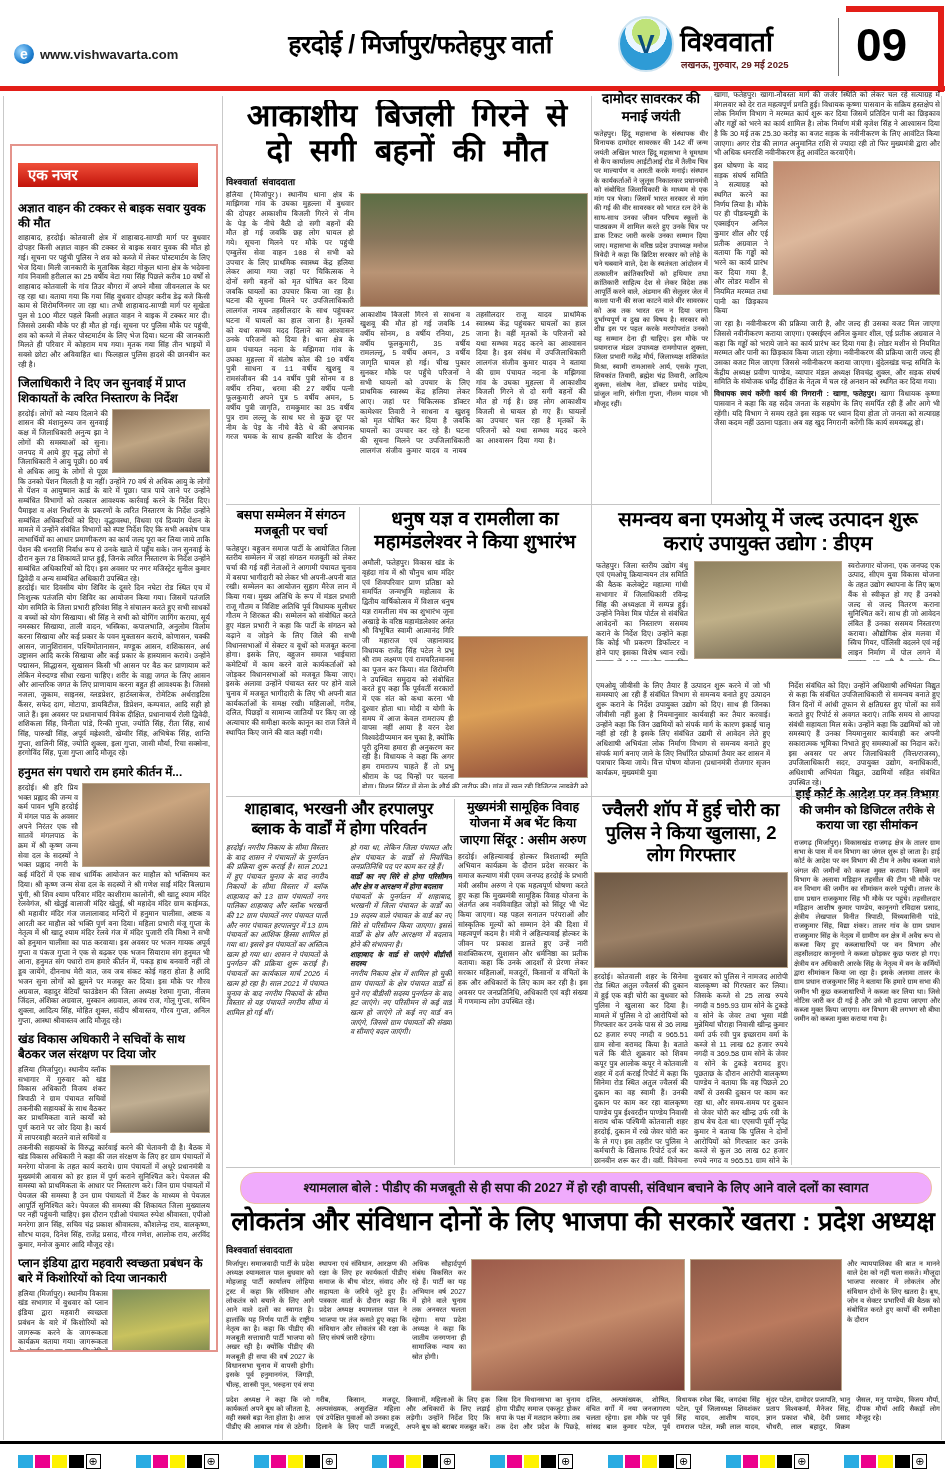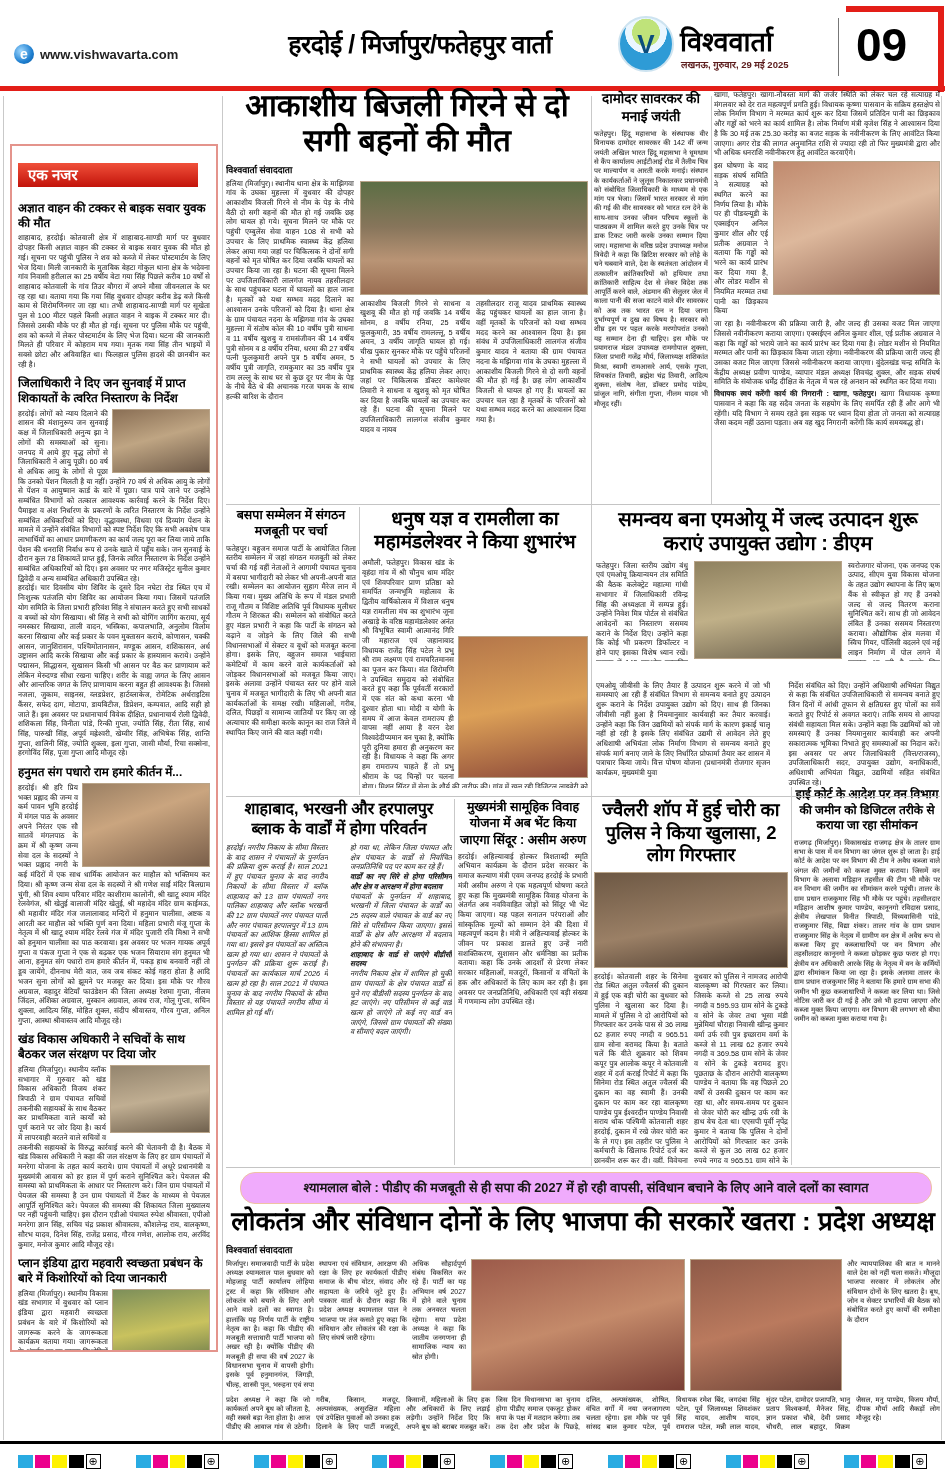--- a/index.html
+++ b/index.html
@@ -126,21 +126,21 @@
 
     <div class="lc-item">
       <div class="lc-head">प्लान इंडिया द्वारा महवारी स्वच्छता प्रबंधन के बारे में किशोरियों को दिया जानकारी</div>
       <div>
         <div class="ph ph-plan fr" style="width:96px;height:70px;"></div>
         <div class="body-txt">हलिया (मिर्जापुर)। स्थानीय विकास खंड सभागार में बुधवार को प्लान इंडिया द्वारा महवारी स्वच्छता प्रबंधन के बारे में किशोरियों को जागरूक करने के जागरूकता कार्यक्रम बताया गया। जागरूकता के अंतर्गत घर घर जाकर किशोरियों के साथ बैठक कर स्कूलों में जागरूकता कार्यक्रम तथा प्रश्नोत्तरी प्रतियोगिता तथा रात्रि चौपाल का आयोजन किया गया जिसमें सेनेटरी पैड के उपयोग के महत्व उसका निस्तारण तथा व्याप्त भ्रांतियों के बारे में बताया गया। समापन खंड विकास अधिकारी विजय शंकर त्रिपाठी की अध्यक्षता में किया गया। कार्यक्रम में प्राथमिक स्वास्थ्य केंद्र से शालिनी काउंसलर सुचिता विश्वकर्मा डॉक्टर सुरेश कनौजिया ने महवारी स्वच्छता पर जानकारी दिया। कार्यक्रम में कुल 145 लोगों ने प्रतिभाग किया जिसमें गांव से किशोरियों, आशा, आंगनबाड़ी था। प्लान इंडिया कि ओर से जीतेन्द्र सिंह, सुरेंद्र बहादुर सिंह, जनार्दन, राजकुमार, अनीता, ज्योति आदि ने भाग लिया। कार्यक्रम का संचालन लालजी मौर्या ने किया।</div>
       </div>
     </div>
   </div>
 
-  <div class="art" style="left:226px;top:88px;width:362px;height:412px;">
+  <div class="art" style="left:226px;top:100px;width:362px;height:412px;font-family:Liberation Mono, monospace;">
     <div class="hl-xl">आकाशीय बिजली गिरने से दो सगी बहनों की मौत</div>
     <div class="byline">विश्ववार्ता संवाददाता</div>
     <div style="position:relative;height:320px;">
       <div class="body-txt" style="position:absolute;left:0;top:0;width:128px;height:318px;overflow:hidden;">हलिया (मिर्जापुर)। स्थानीय थाना क्षेत्र के माझिगवा गांव के उघका मुहल्ला में बुधवार की दोपहर आकाशीय बिजली गिरने से नीम के पेड़ के नीचे बैठी दो सगी बहनों की मौत हो गई जबकि छह लोग घायल हो गये। सूचना मिलने पर मौके पर पहुंची एम्बुलेंस सेवा वाहन 108 से सभी को उपचार के लिए प्राथमिक स्वास्थ्य केंद्र हलिया लेकर आया गया जहां पर चिकित्सक ने दोनों सगी बहनों को मृत घोषित कर दिया जबकि घायलों का उपचार किया जा रहा है। घटना की सूचना मिलने पर उपजिलाधिकारी लालगंज नायब तहसीलदार के साथ पहुंचकर घटना में घायलों का हाल जाना है। मृतकों को यथा सम्भव मदद दिलाने का आश्वासन उनके परिजनों को दिया है। थाना क्षेत्र के ग्राम पंचायत नदना के मझिगवा गांव के उघका मुहल्ला में संतोष कोल की 10 वर्षीय पुत्री साधना व 11 वर्षीय खुशबु व रामसंजीवन की 14 वर्षीय पुत्री सोनम व 8 वर्षीय रनिया, धरमा की 27 वर्षीय पत्नी फूलकुमारी अपने पुत्र 5 वर्षीय अमन, 5 वर्षीय पुत्री जागृति, रामकुमार का 35 वर्षीय पुत्र राम लल्लू के साथ घर से कुछ दूर पर नीम के पेड़ के नीचे बैठे थे की अचानक गरज चमक के साथ हल्की बारिश के दौरान</div>
       <div class="ph ph-light" style="position:absolute;left:134px;top:2px;width:226px;height:112px;"></div>
       <div style="position:absolute;left:134px;top:120px;width:226px;height:198px;display:flex;gap:6px;">
         <div class="body-txt" style="flex:1;overflow:hidden;">आकाशीय बिजली गिरने से साधना व खुशबू की मौत हो गई जबकि 14 वर्षीय सोनम, 8 वर्षीय रनिया, 25 वर्षीय फूलकुमारी, 35 वर्षीय रामलल्लू, 5 वर्षीय अमन, 3 वर्षीय जागृति घायल हो गई। चीख पुकार सुनकर मौके पर पहुँचे परिजनों ने सभी घायलों को उपचार के लिए प्राथमिक स्वास्थ्य केंद्र हलिया लेकर आए। जहां पर चिकित्सक डॉक्टर कामेश्वर तिवारी ने साधना व खुशबू को मृत घोषित कर दिया है जबकि घायलों का उपचार कर रहे हैं। घटना की सूचना मिलने पर उपजिलाधिकारी लालगंज संजीव कुमार यादव व नायब</div>
         <div class="body-txt" style="flex:1;overflow:hidden;">तहसीलदार राजू यादव प्राथमिक स्वास्थ्य केंद्र पहुंचकर घायलों का हाल जाना है। वहीं मृतकों के परिजनों को यथा सम्भव मदद करने का आश्वासन दिया है। इस संबंध में उपजिलाधिकारी लालगंज संजीव कुमार यादव ने बताया की ग्राम पंचायत नदना के मझिगवा गांव के उघका मुहल्ला में आकाशीय बिजली गिरने से दो सगी बहनों की मौत हो गई है। छह लोग आकाशीय बिजली से घायल हो गए हैं। घायलों का उपचार चल रहा है मृतकों के परिजनों को यथा सम्भव मदद करने का आश्वासन दिया गया है।</div>
       </div>
     </div>
@@ -189,21 +189,21 @@
     </div>
   </div>
 
   <div class="art" style="left:226px;top:799px;width:226px;height:364px;">
     <div class="hl-md">शाहाबाद, भरखनी और हरपालपुर ब्लाक के वार्डों में होगा परिवर्तन</div>
     <div style="display:flex;gap:22px;height:300px;overflow:hidden;font-style:italic;">
       <div class="body-txt" style="flex:1;overflow:hidden;">हरदोई। नगरीय निकाय के सीमा विस्तार के बाद शासन ने पंचायतों के पुनर्गठन की प्रक्रिया शुरू कराई है। साल 2021 में हुए पंचायत चुनाव के बाद नगरीय निकायों के सीमा विस्तार में ब्लॉक शाहाबाद को 13 ग्राम पंचायतों नगर पालिका शाहाबाद और ब्लॉक भरखनी की 12 ग्राम पंचायतें नगर पंचायत पाली और नगर पंचायत हरपालपुर में 13 ग्राम पंचायतों का आंशिक हिस्सा शामिल हो गया था। इससे इन पंचायतों का अस्तित्व खत्म हो गया था। शासन ने पंचायतों के पुनर्गठन की प्रक्रिया शुरू कराई है। पंचायतों का कार्यकाल मार्च 2026 में खत्म हो रहा है। साल 2021 में पंचायत चुनाव के बाद नगरीय निकायों के सीमा विस्तार से यह पंचायतें नगरीय सीमा में शामिल हो गई थीं।</div>
       <div style="flex:1;overflow:hidden;">
         <div class="body-txt">हो गया था, लेकिन जिला पंचायत और क्षेत्र पंचायत के वार्डों से निर्वाचित जनप्रतिनिधि पद पर काम कर रहे हैं।</div>
         <div class="body-txt sub">वार्डों का नए सिरे से होगा परिसीमन और क्षेत्र व आरक्षण में होगा बदलाव</div>
-        <div class="body-txt">पंचायतों के पुनर्गठन में शाहाबाद, भरखनी में जिला पंचायत के वार्डों का 25 सदस्य वाले पंचायत के वार्ड का नए सिरे से परिसीमन किया जाएगा। इससे वार्डों के क्षेत्र और आरक्षण में बदलाव होने की संभावना है।</div>
+        <div class="body-txt">पंचायतों के पुनर्गठन में शाहाबाद, भरखनी में जिला पंचायत के वार्डों का 19 सदस्य वाले पंचायत के वार्ड का नए सिरे से परिसीमन किया जाएगा। इससे वार्डों के क्षेत्र और आरक्षण में बदलाव होने की संभावना है।</div>
         <div class="body-txt sub">शाहाबाद के वार्ड से जाएंगे बीडीसी सदस्य</div>
         <div class="body-txt">नगरीय निकाय क्षेत्र में शामिल हो चुकी ग्राम पंचायतों के क्षेत्र पंचायत वार्डों से चुने गए बीडीसी सदस्य पुनर्गठन के बाद हट जाएंगे। नए परिसीमन से कई वार्ड खत्म हो जाएंगे तो कई नए वार्ड बन जाएंगे, जिससे ग्राम पंचायतों की संख्या व सीमाएं बदल जाएंगी।</div>
       </div>
     </div>
   </div>
 
   <div class="art" style="left:458px;top:799px;width:130px;height:364px;">
     <div class="hl-sm">मुख्यमंत्री सामूहिक विवाह योजना में अब भेंट किया जाएगा सिंदूर : असीम अरुण</div>
     <div class="body-txt" style="height:300px;overflow:hidden;">हरदोई। अहिल्याबाई होल्कर त्रिशताब्दी स्मृति अभियान कार्यक्रम के दौरान प्रदेश सरकार के समाज कल्याण मंत्री एवम जनपद हरदोई के प्रभारी मंत्री असीम अरुण ने एक महत्वपूर्ण घोषणा करते हुए कहा कि मुख्यमंत्री सामूहिक विवाह योजना के अंतर्गत अब नवविवाहित जोड़ों को सिंदूर भी भेंट किया जाएगा। यह पहल सनातन परंपराओं और सांस्कृतिक मूल्यों को सम्मान देने की दिशा में महत्वपूर्ण कदम है। मंत्री ने अहिल्याबाई होल्कर के जीवन पर प्रकाश डालते हुए उन्हें नारी सशक्तिकरण, सुशासन और धर्मनिष्ठा का प्रतीक बताया। कहा कि उनके आदर्शों से प्रेरणा लेकर सरकार महिलाओं, मजदूरों, किसानों व वंचितों के हक और अधिकारों के लिए काम कर रही है। इस अवसर पर जनप्रतिनिधि, अधिकारी एवं बड़ी संख्या में गणमान्य लोग उपस्थित रहे।</div>
   </div>

